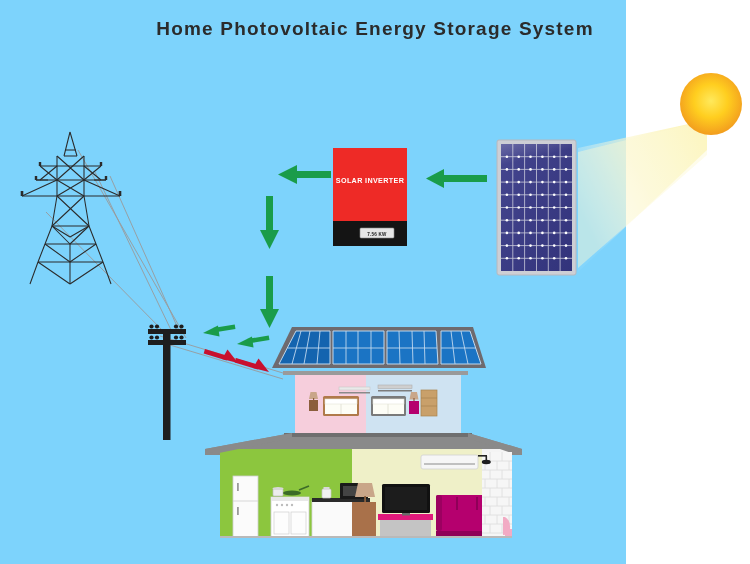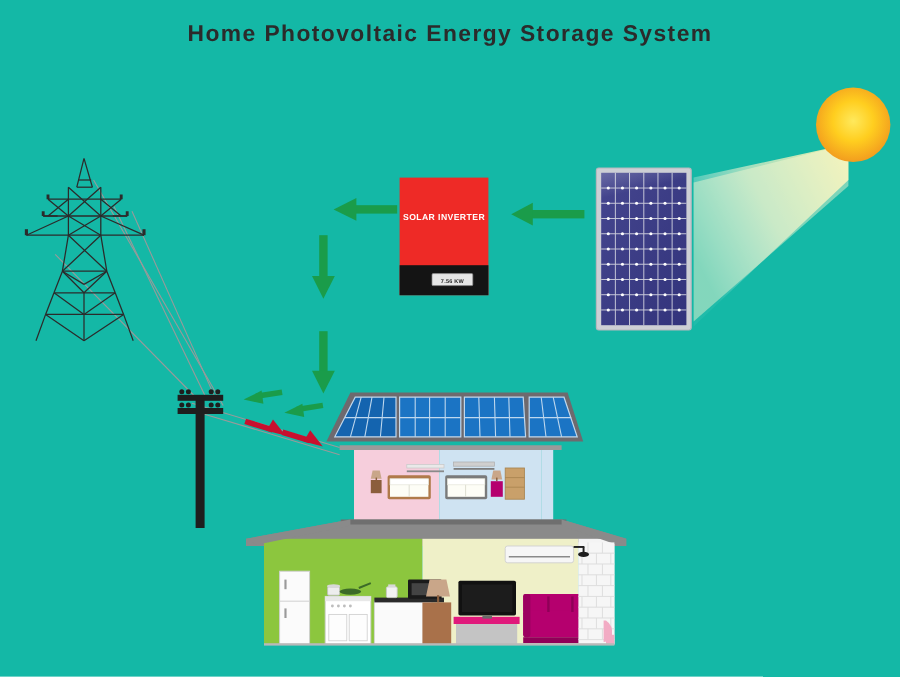--- a/index.html
+++ b/index.html
@@ -1,21 +1,21 @@
 <!DOCTYPE html>
 <html><head>
 <meta charset="utf-8">
 <style>
   html,body{margin:0;padding:0;background:#ffffff;}
   body{
     width:750px;height:564px;
     font-family:"Liberation Sans", sans-serif;
     overflow:hidden;position:relative;
   }
-  #stage{position:relative;width:750px;height:564px;background:#14b8a6;}
+  #stage{position:relative;width:626px;height:564px;background:#7dd3fc;}
   #title{
     position:absolute;left:0;top:18px;width:750px;text-align:center;
     font-size:19px;font-weight:bold;color:#2b2b2b;letter-spacing:1.2px;
     font-family:"Liberation Sans", sans-serif;
   }
   svg.layer{position:absolute;left:0;top:0;width:750px;height:564px;}
   .txt-inverter{
     font-family:"Liberation Sans", sans-serif;
     font-size:7.2px;font-weight:bold;fill:#ffffff;letter-spacing:.35px;
   }

